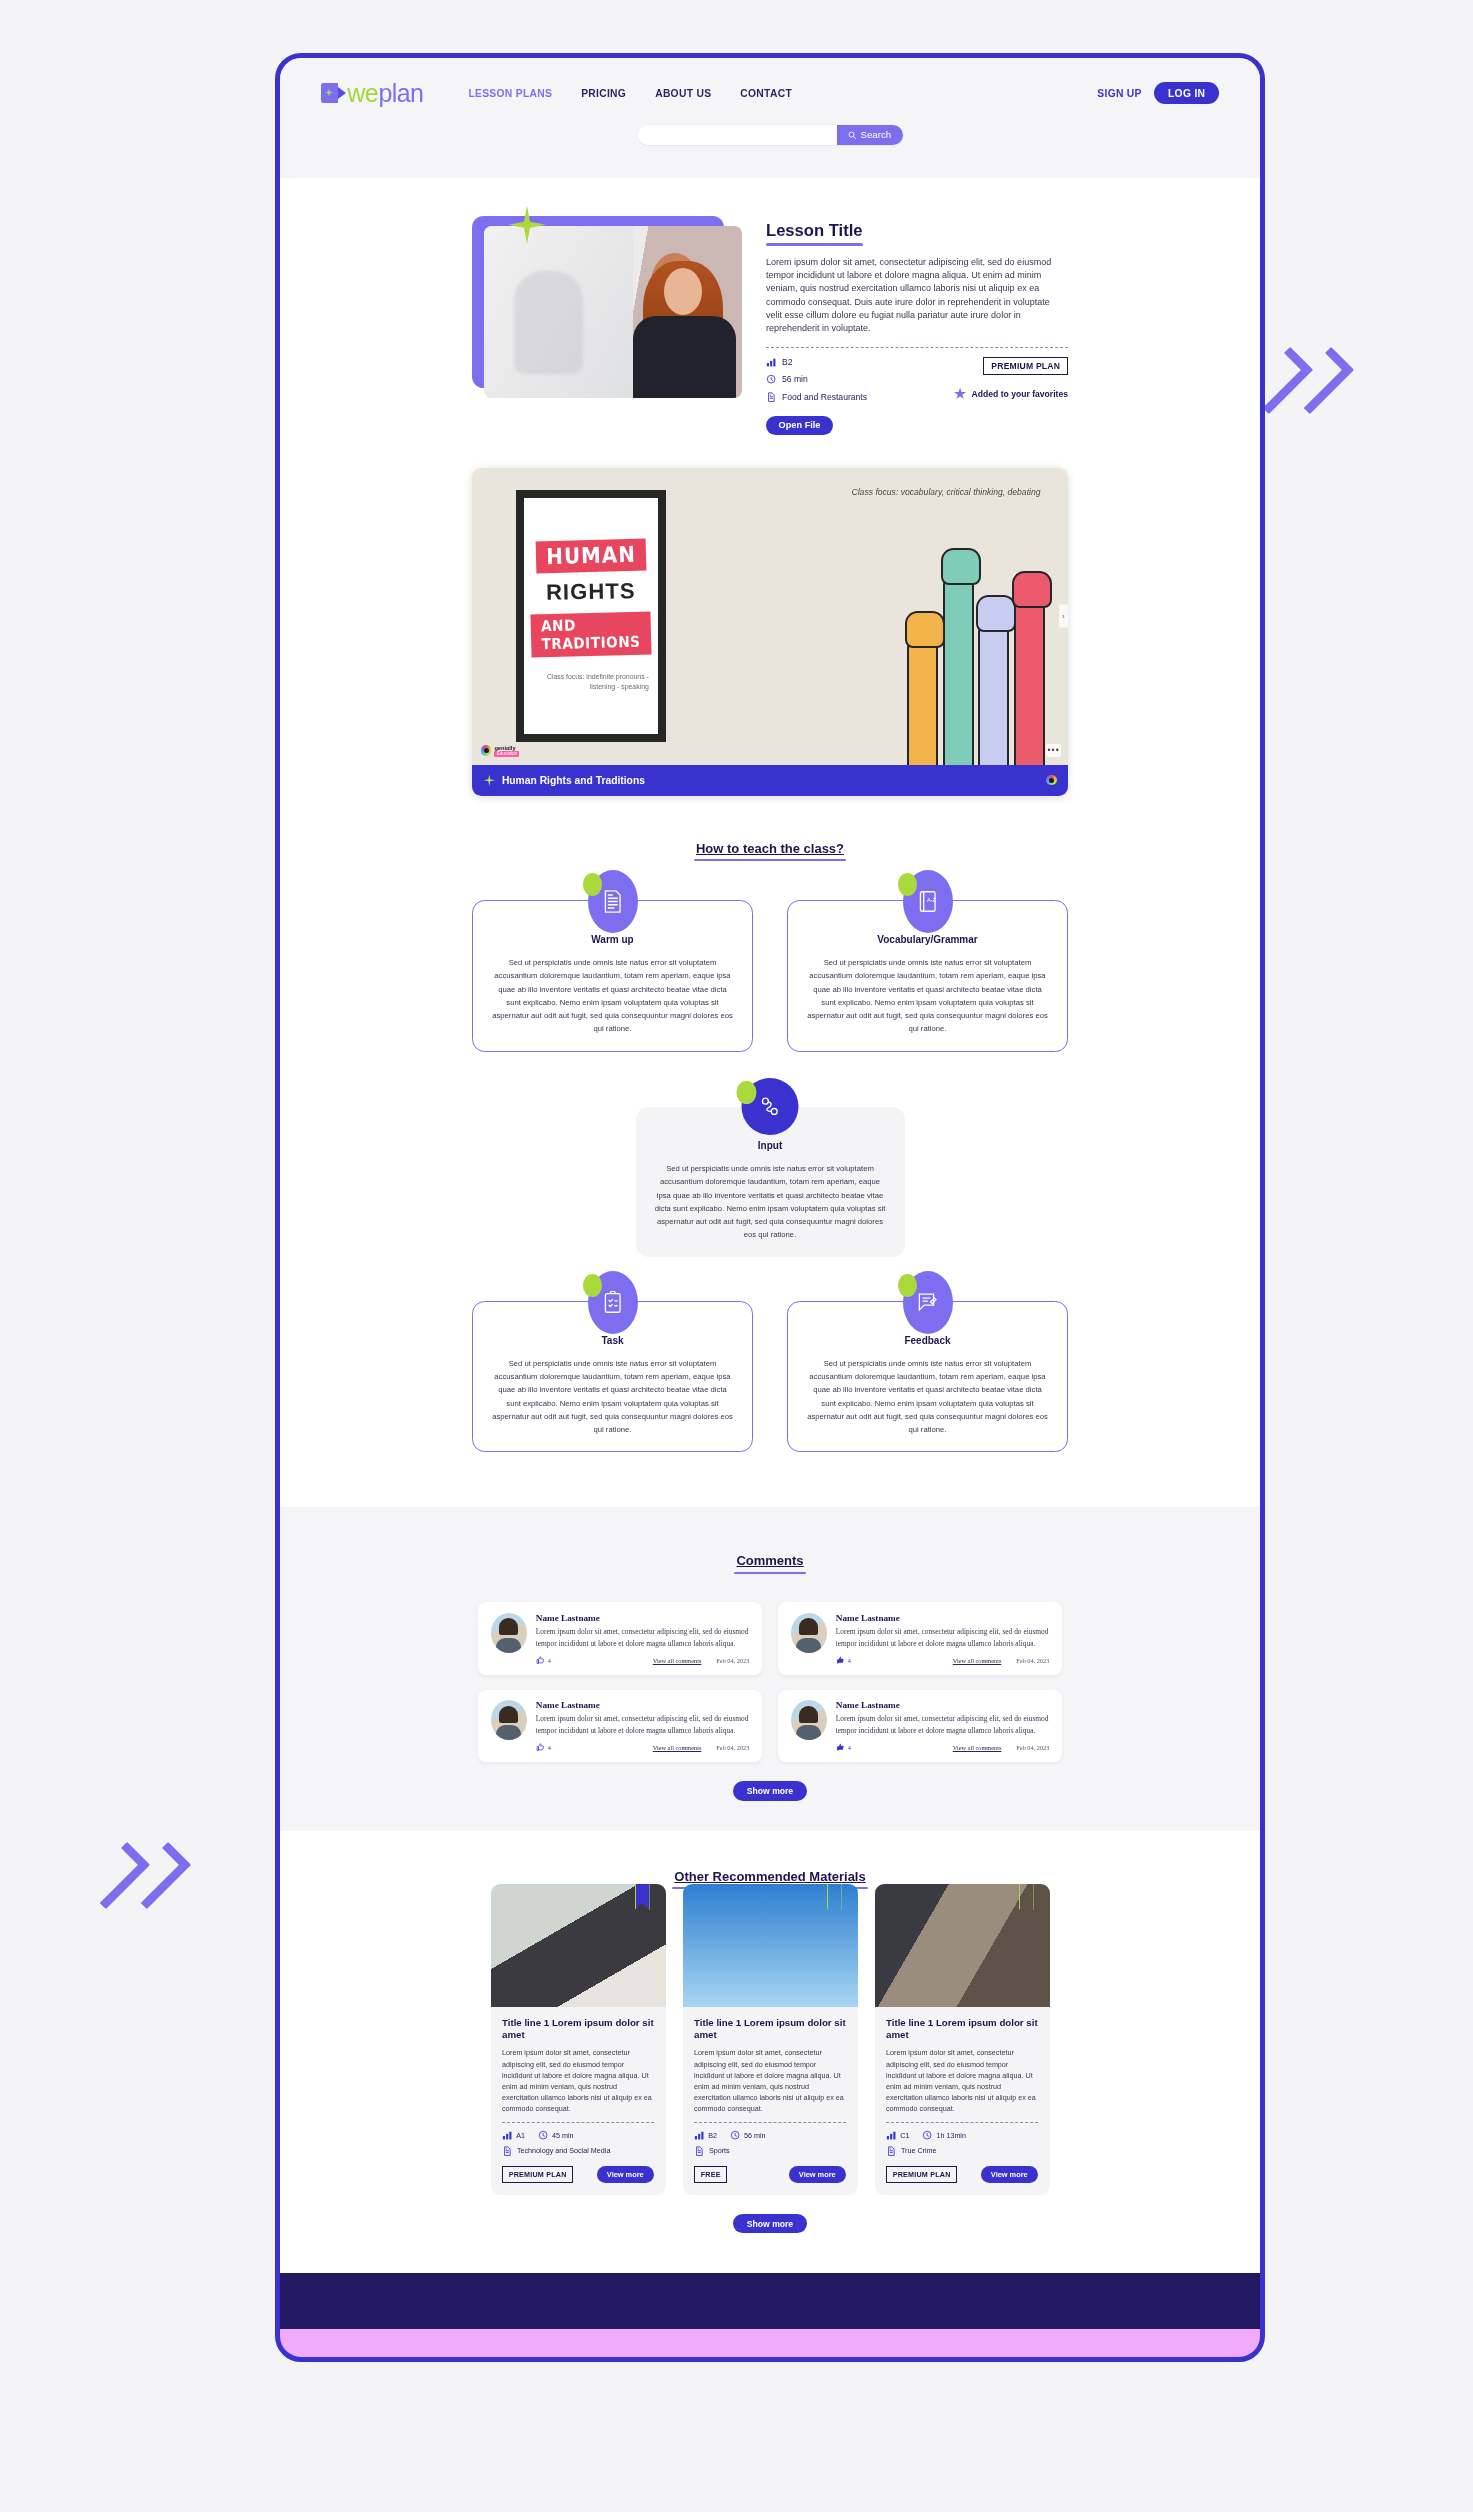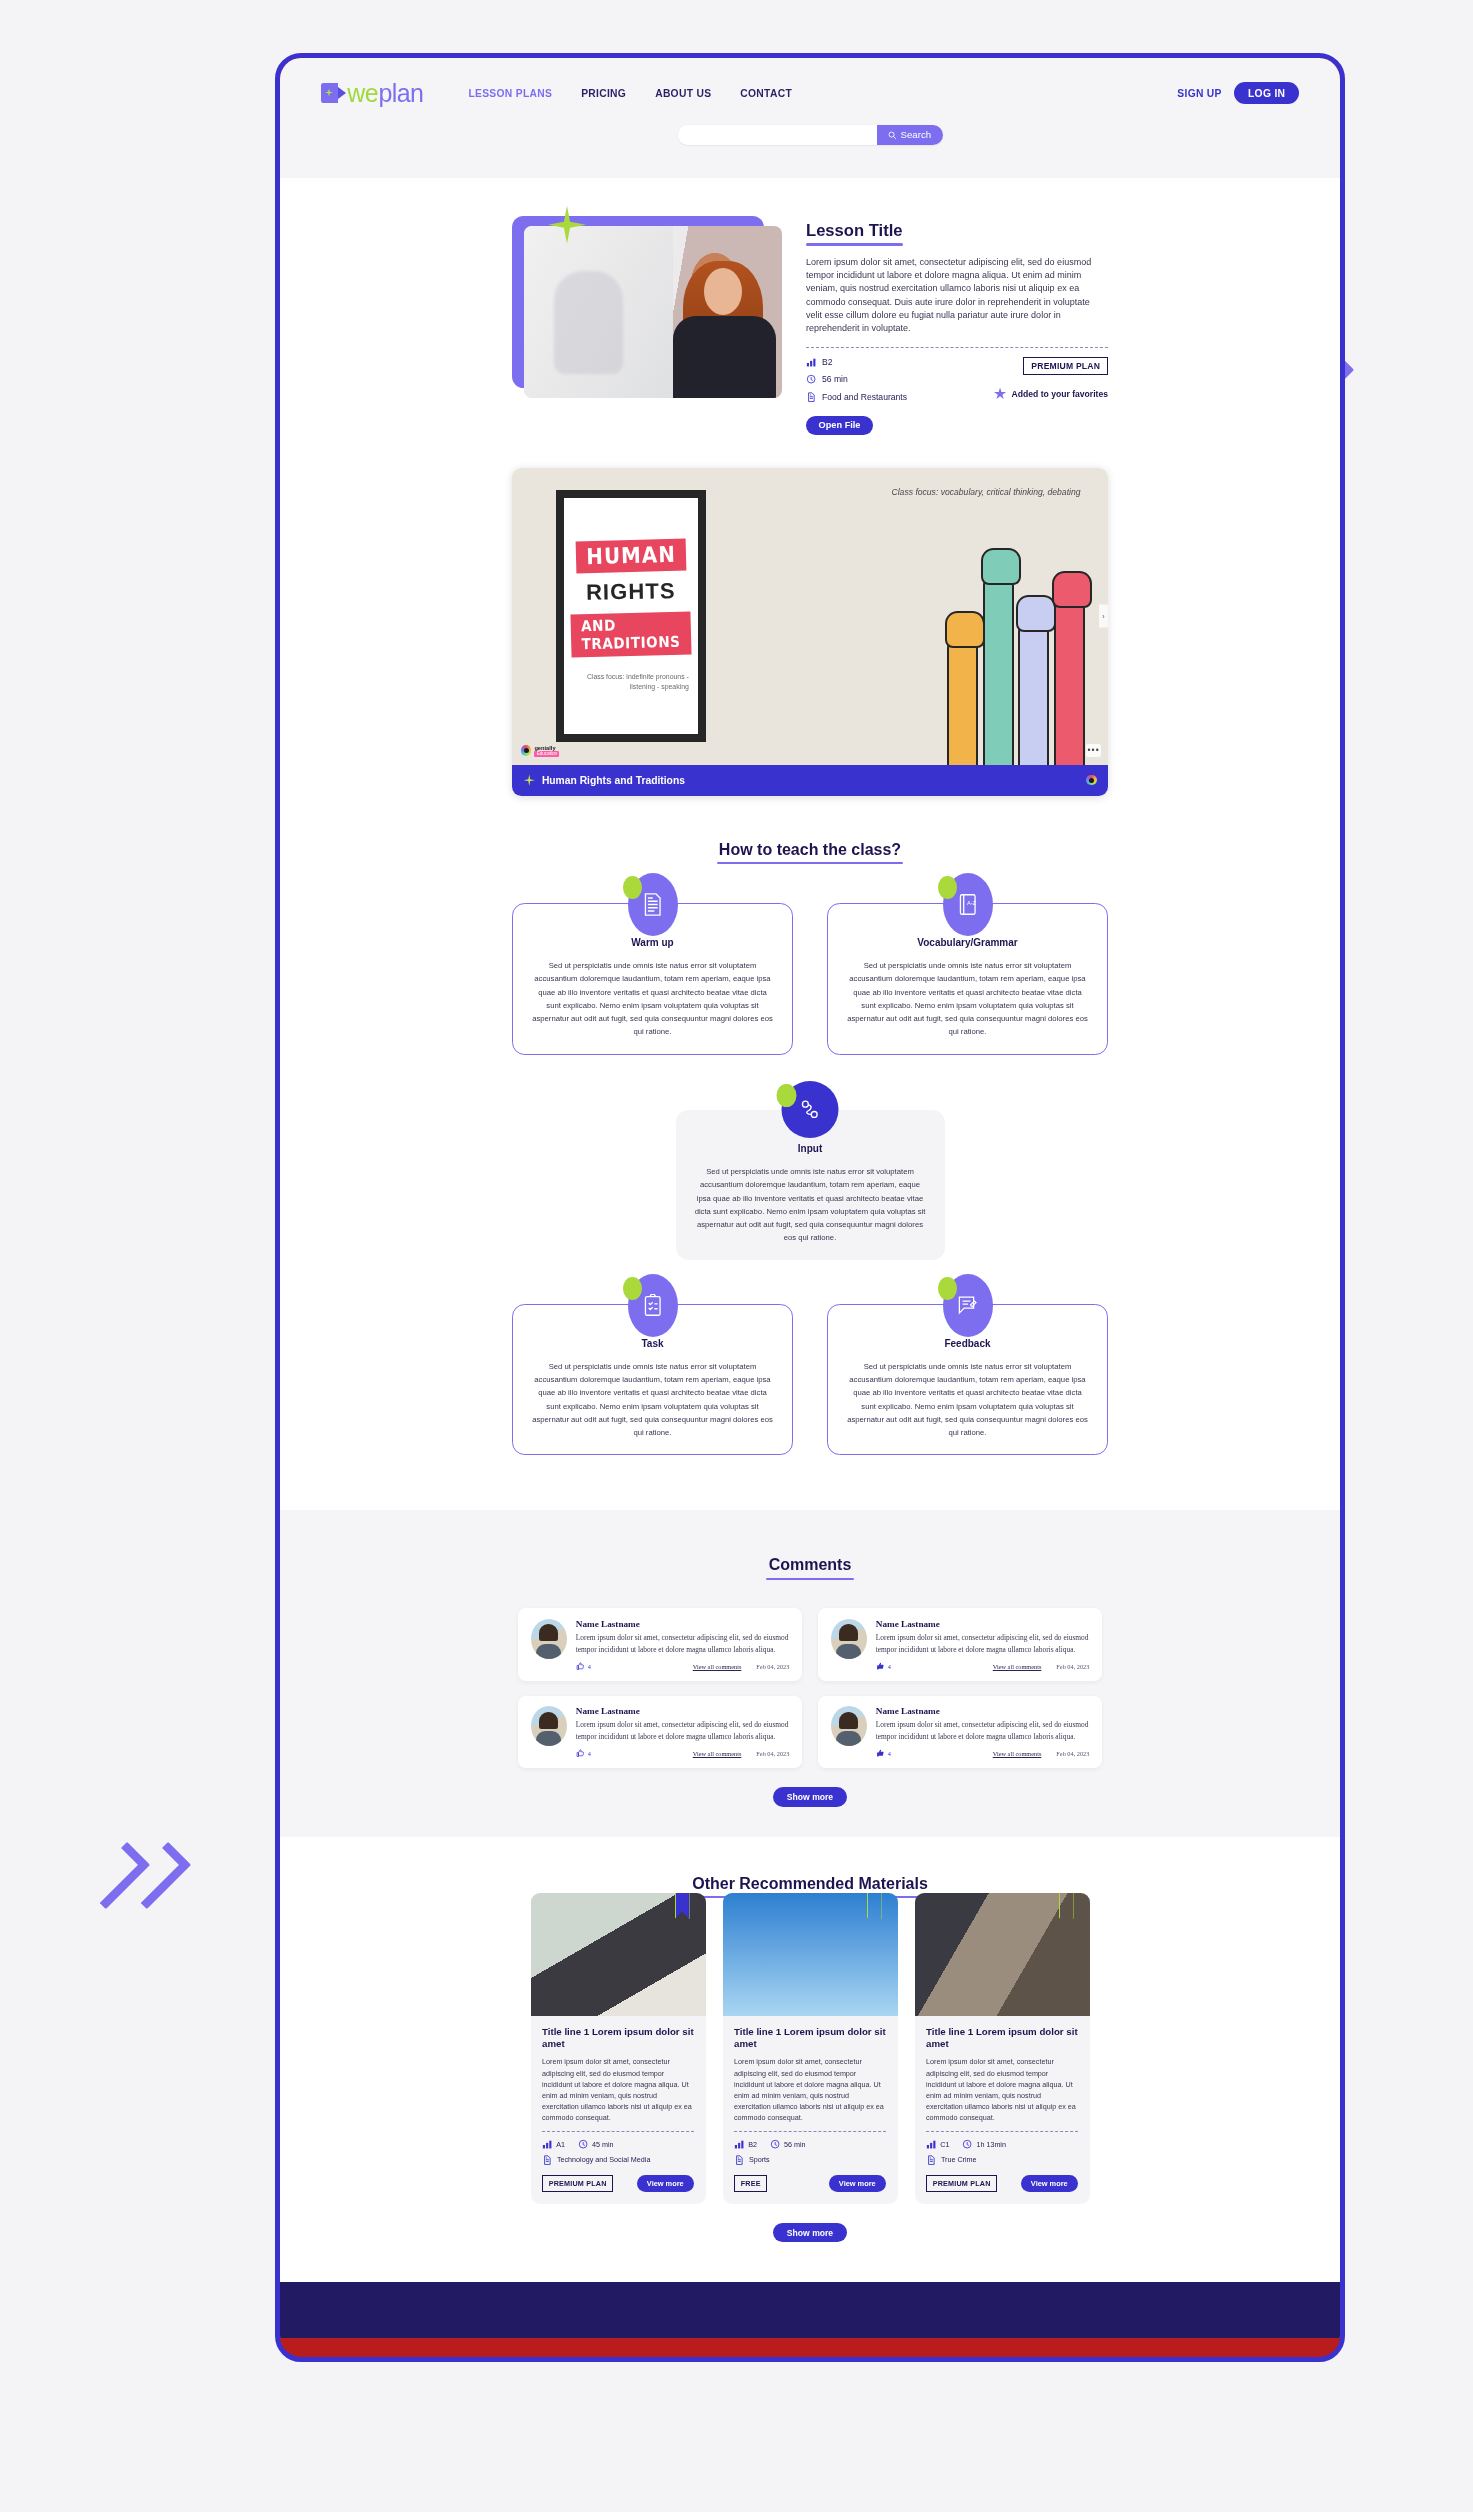--- a/index.html
+++ b/index.html
@@ -16,23 +16,23 @@
     display: block; width: 33px; height: 63px;
     border-right: 9.7px solid #7d6ef0; border-top: 9.7px solid #7d6ef0;
     transform: skewX(0deg) rotate(45deg); border-radius: 2.3px;
   }
   .chev-right { left: 1263px; top: 349px; }
   .chev-left  { left: 100px;  top: 1844px; }
 
   
   .frame {
     position: absolute; left: 275px; top: 53px;
-    width: 1070px; height: 2309px;
+    width: 990px; height: 2309px;
     border: 5.2px solid #3a32cf; border-radius: 26px;
-    background: #b91c1c; overflow: hidden;
+    background: #f0abfc; overflow: hidden;
   }
 
   
   .header {
     background: #f5f5f7; padding: 20.6px 0 15px 0;
     height: 120px; position: relative;
   }
   .nav-row { display: flex; align-items: center; padding: 0 41px; }
   .logo { display: flex; align-items: center; gap: 0.6px; }
   .logo-mark {
@@ -227,21 +227,21 @@
     width: 11.5px; height: 11.5px; background: #c7eb4d;
     clip-path: polygon(50% 0,58% 42%,100% 50%,58% 58%,50% 100%,42% 58%,0 50%,42% 42%);
   }
   .bar-title { color: #fff; font-size: 10.3px; font-weight: 700; }
   .bar-logo { margin-left: auto; }
 
   
   .sec-head { text-align: center; margin-top: 45px; }
   .sec-head h2 {
     display: inline-block; position: relative;
-    font-size: 16px; font-weight: 700; color: #1d1450;
+    font-size: 13px; font-weight: 700; color: #1d1450; text-decoration: underline;
   }
   .sec-head h2::after {
     content: ""; position: absolute; left: -2.3px; bottom: -5.7px;
     width: calc(100% + 4.6px); height: 2.3px; background: #7d6ef0; border-radius: 1.7px;
   }
 
   
   .teach-row { display: flex; justify-content: center; gap: 34px; margin-top: 44px; }
   .tcard {
     width: 281px; border: 1.1px solid #7d6ef0; border-radius: 12.6px;

